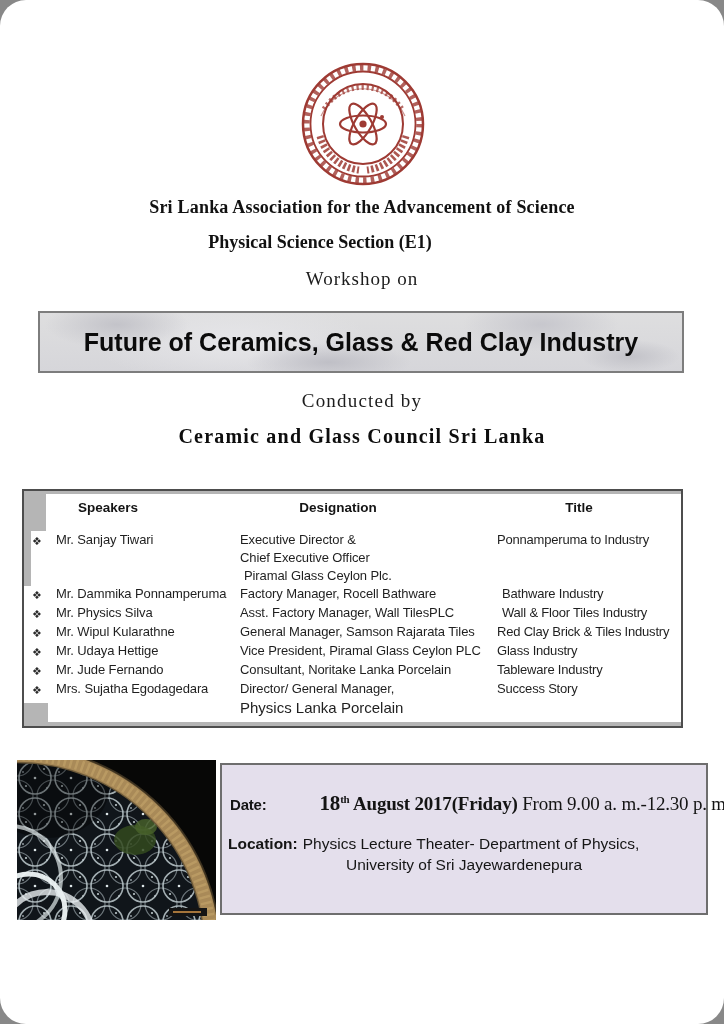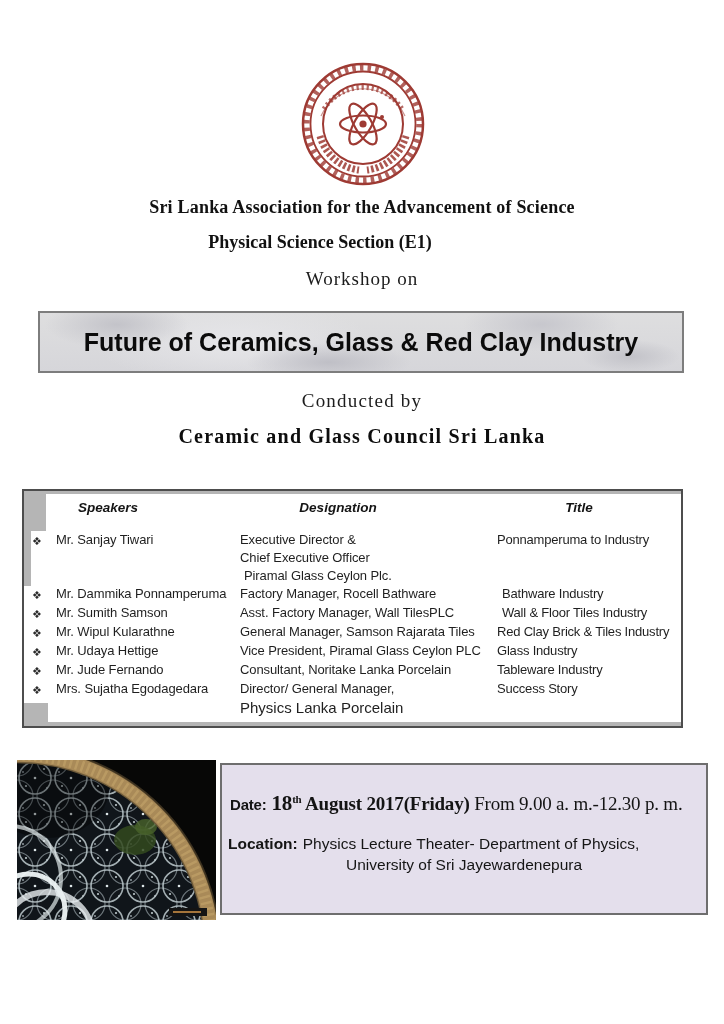--- a/index.html
+++ b/index.html
@@ -1,17 +1,17 @@
 <!DOCTYPE html>
 <html><head>
 <meta charset="utf-8">
 <style>
   html,body{margin:0;padding:0;background:#888;}
   .page{position:relative;width:724px;height:1024px;background:#ffffff;margin:0 auto;
-        font-family:"Liberation Serif",serif;color:#111;overflow:hidden;}
+        font-family:"Liberation Serif",serif;color:#111;overflow:hidden;border-radius:26px;}
 
   
   .logo{position:absolute;left:299px;top:60px;width:128px;height:128px;}
   .org-line{position:absolute;left:0;top:197px;width:724px;text-align:center;
             font-weight:bold;font-size:18px;letter-spacing:.2px;}
   .section-line{position:absolute;left:0;top:232px;width:640px;text-align:center;
             font-weight:bold;font-size:18px;}
   .workshop-on{position:absolute;left:0;top:268px;width:724px;text-align:center;
             font-size:19px;letter-spacing:1px;color:#1c1c1c;}
 
@@ -38,21 +38,21 @@
   .stable{position:absolute;left:22px;top:489px;width:657px;height:235px;
           border:2px solid #4d4d4d;background:#fff;
           font-family:"Liberation Sans",sans-serif;font-size:13px;color:#1f1f1f;}
   .gray{position:absolute;background:#b5b5b5;}
   .g-top{top:0;left:0;right:0;height:3px;}
   .g-hleft{top:0;left:0;width:22px;height:40px;}
   .g-rail{top:0;left:0;width:7px;height:95px;}
   .g-bleft{bottom:0;left:0;width:24px;height:23px;}
   .g-bot{bottom:0;left:0;right:0;height:4px;}
   .thead-label{position:absolute;top:9px;transform:translateX(-50%);
-          font-weight:bold;font-style:italic;font-size:13.5px;color:#141414;}
+          font-weight:bold;font-size:13.5px;color:#141414;}
   .h-speakers{left:84px;}
   .h-designation{left:314px;}
   .h-title{left:508px;margin-left:47px;}
   .tbody{position:absolute;left:0;top:40px;right:0;}
   .trow{display:grid;grid-template-columns:8px 24px 184px 257px 1fr;align-items:start;
         line-height:18px;letter-spacing:-0.1px;}
   .bullet{grid-column:2;font-size:11px;color:#2b2b2b;padding-top:1px;}
   .cell-sp{grid-column:3;white-space:nowrap;}
   .cell-des{grid-column:4;white-space:nowrap;}
   .cell-ti{grid-column:5;white-space:nowrap;letter-spacing:-0.2px;}
@@ -61,21 +61,21 @@
   .ti-indent{padding-left:5px;}
   .big-line{font-size:15px;line-height:20px;letter-spacing:0;}
 
   
   .photo{position:absolute;left:17px;top:760px;width:199px;height:160px;}
   .details-box{position:absolute;left:220px;top:763px;width:484px;height:148px;
           background:#e4dfec;border:2px solid #6e6e6e;}
   .date-line{position:absolute;left:8px;top:26px;white-space:nowrap;
           font-size:19px;font-weight:bold;color:#141414;letter-spacing:-0.2px;}
   .dlabel{font-family:"Liberation Sans",sans-serif;font-size:15px;font-weight:bold;padding-right:5px;}
-  .dday{font-size:21px;}
+  .dday{font-size:21px;margin-left:48px;}
   .dsup{font-size:11px;font-weight:bold;vertical-align:7px;}
   .dtime{font-weight:normal;}
   .loc-block{position:absolute;left:6px;top:68px;width:470px;
           font-family:"Liberation Sans",sans-serif;font-size:15.5px;color:#151515;line-height:21px;}
   .llabel{font-weight:bold;padding-right:5px;margin-top:43px;}
   .loc2{display:block;margin-left:118px;}
 </style>
 </head>
 <body>
 
@@ -141,21 +141,21 @@
 
       <div class="trow">
         <span class="bullet">❖</span>
         <span class="cell-sp">Mr. Dammika Ponnamperuma</span>
         <span class="cell-des">Factory Manager, Rocell Bathware</span>
         <span class="cell-ti ti-indent">Bathware Industry</span>
       </div>
 
       <div class="trow">
         <span class="bullet">❖</span>
-        <span class="cell-sp">Mr. Sumith Samson</span>
+        <span class="cell-sp">Mr. Physics Silva</span>
         <span class="cell-des">Asst. Factory Manager, Wall TilesPLC</span>
         <span class="cell-ti ti-indent">Wall &amp; Floor Tiles Industry</span>
       </div>
 
       <div class="trow">
         <span class="bullet">❖</span>
         <span class="cell-sp">Mr. Wipul Kularathne</span>
         <span class="cell-des">General Manager, Samson Rajarata Tiles</span>
         <span class="cell-ti">Red Clay Brick &amp; Tiles Industry</span>
       </div>

